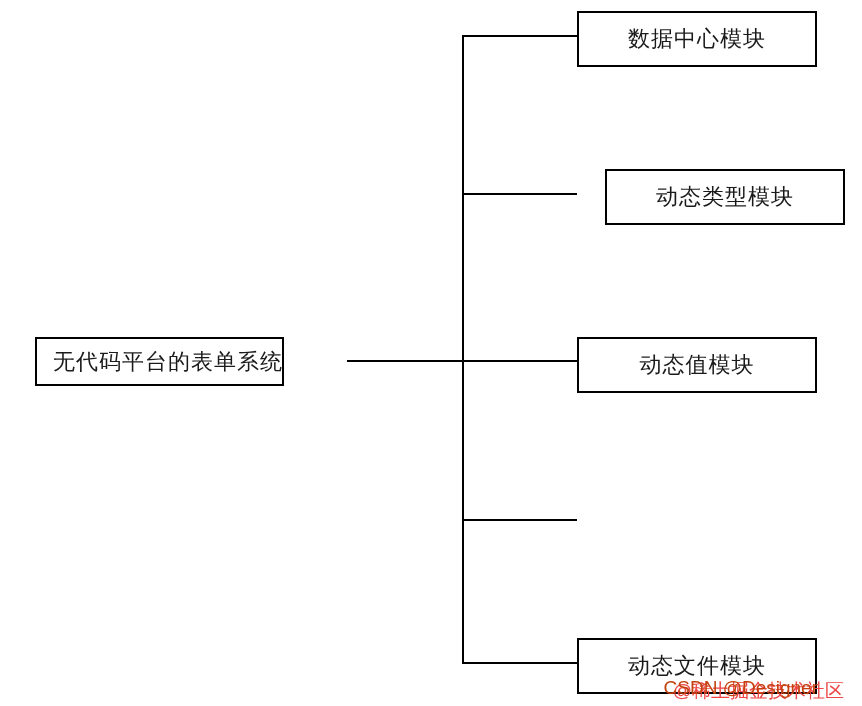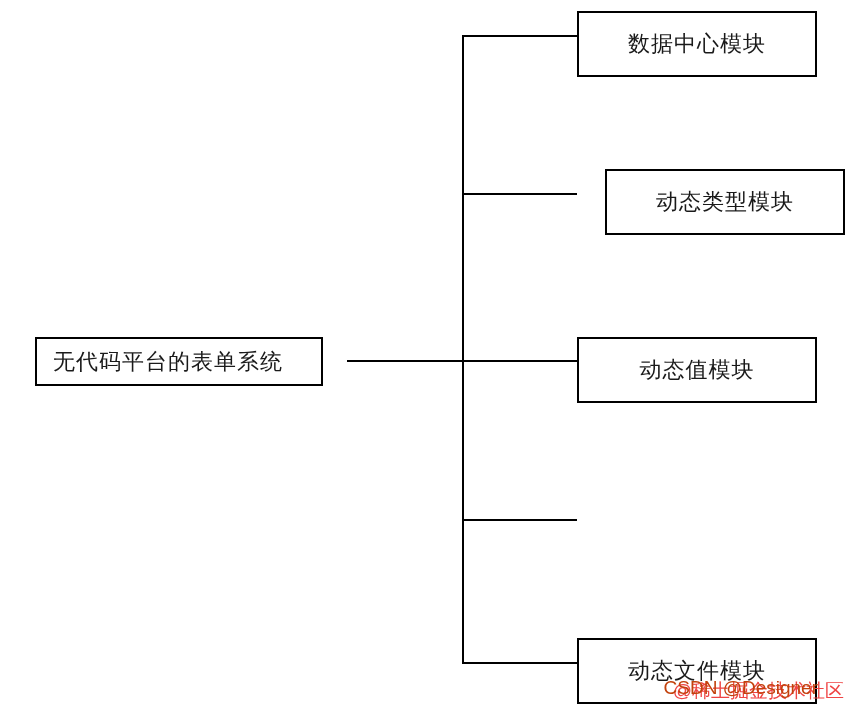--- a/index.html
+++ b/index.html
@@ -23,29 +23,29 @@
     display: flex;
     align-items: center;
     color: #1a1a1a;
     font-size: 22px;
     letter-spacing: 1px;
     white-space: nowrap;
   }
   .node-root {
     left: 35px;
     top: 337px;
-    width: 288px;
+    width: 249px;
     height: 49px;
     justify-content: flex-start;
     padding-left: 16px;
   }
   .node-module {
     left: 577px;
     width: 240px;
-    height: 66px;
+    height: 56px;
     justify-content: center;
   }
   .node-module.m1 { top: 11px; }
   .node-module.m2 { top: 169px; margin-left: 28px; }
   .node-module.m3 { top: 337px; }
   .node-module.m4 { top: 495px; }
   .node-module.m5 { top: 638px; }
 
   .line {
     position: absolute;

